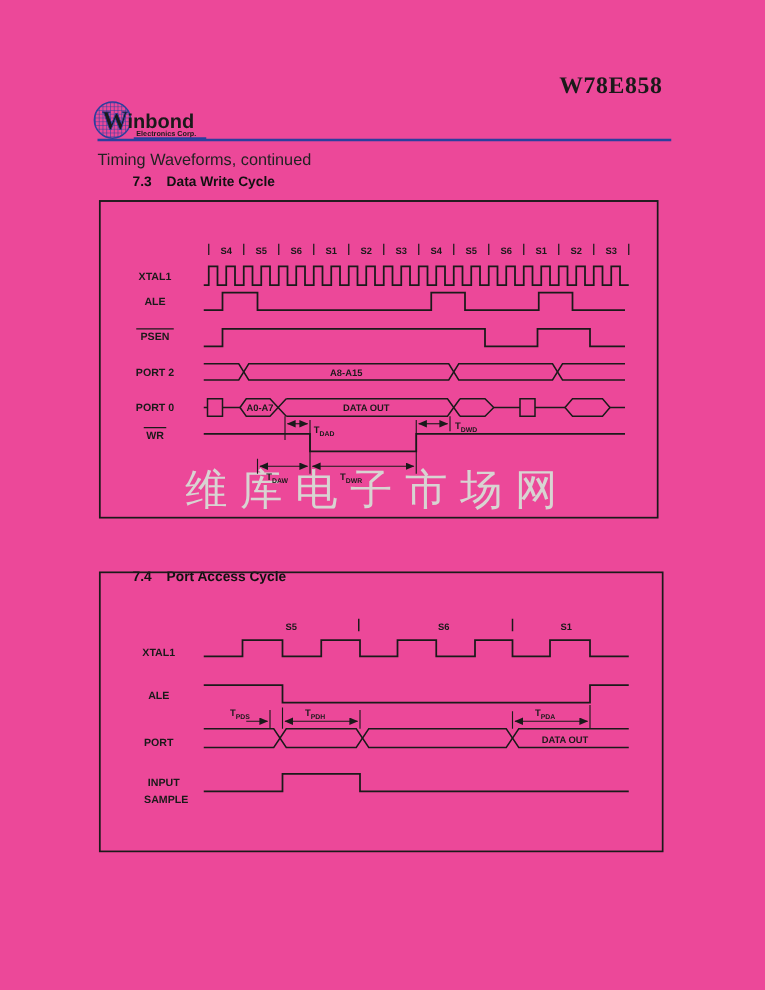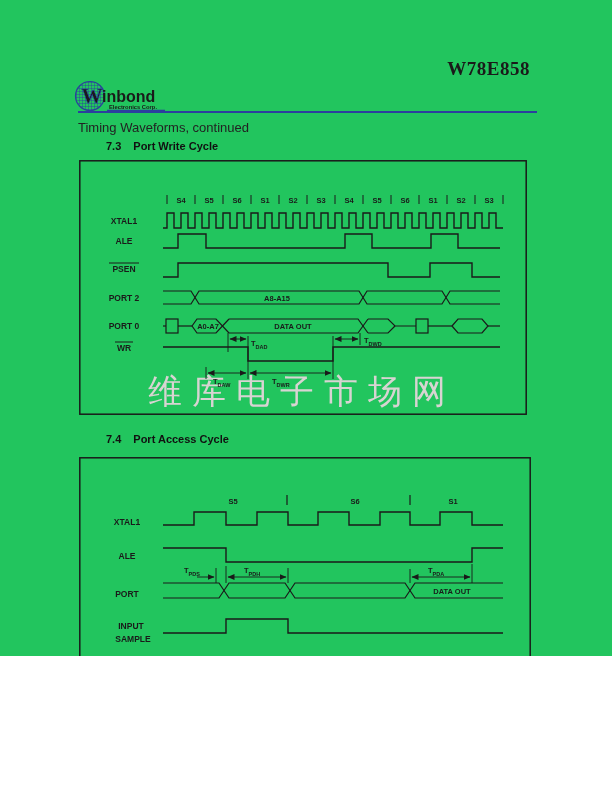--- a/index.html
+++ b/index.html
@@ -1,25 +1,25 @@
 <!DOCTYPE html>
 <html><head>
 <meta charset="utf-8">
 <style>
   html,body{margin:0;padding:0;background:#ffffff;}
-  .page{position:relative;width:612px;height:656px;background:#22c55e;overflow:hidden;
+  .page{position:relative;width:612px;height:792px;background:#ec4899;overflow:hidden;
         font-family:"Liberation Sans", sans-serif;color:#1a1a1a;}
   .product-title{position:absolute;top:58px;right:82px;font-family:"Liberation Serif", serif;
         font-weight:bold;font-size:19px;letter-spacing:.5px;}
   .logo-wrap{position:absolute;left:73px;top:79px;width:110px;height:34px;}
   .page-rule{position:absolute;left:78px;top:111px;width:459px;height:2px;background:#2b3f9e;}
   .timing-note{position:absolute;left:78px;top:120px;font-size:13px;color:#222;}
   .sec-heading{position:absolute;left:78px;font-size:11px;font-weight:bold;color:#111;}
   .sec-heading .num{margin-right:12px;margin-left:28px;}
-  .h1{top:140px;} .h2{top:433px;}
+  .h1{top:140px;} .h2{top:456px;}
   .dia{position:absolute;}
   .d1{left:79px;top:160px;}
   .d2{left:79px;top:457px;}
   .page-num{position:absolute;left:0;right:0;top:729px;text-align:center;
         font-family:"Liberation Serif", serif;font-style:italic;font-size:9px;color:#333;}
   svg text{fill:#1a1a1a;}
   .sig{font-size:8.5px;font-weight:bold;}
   .st{font-size:7.5px;font-weight:bold;}
   .buslbl{font-size:7.5px;font-weight:bold;}
   .tlbl{font-size:7.5px;font-weight:bold;}
@@ -45,21 +45,21 @@
       <text x="29" y="23" font-family="Liberation Sans, sans-serif" font-size="16" font-weight="bold" fill="#2b3f9e">inbond</text>
       <text x="36" y="29.5" font-family="Liberation Sans, sans-serif" font-size="5.8" font-weight="bold" fill="#2b3f9e">Electronics Corp.</text>
       <line x1="34" y1="31.5" x2="92" y2="31.5" stroke="#2b3f9e" stroke-width="1.4"></line>
     </svg>
   </div>
 
   <div class="page-rule"></div>
   <div class="timing-note">Timing Waveforms, continued</div>
 
   <div class="sec-heading h1">
-    <span class="num">7.3</span><span>Port Write Cycle</span>
+    <span class="num">7.3</span><span>Data Write Cycle</span>
   </div>
 
   <div class="dia d1">
     <svg width="448" height="255" viewBox="79 160 448 255">
       <defs>
         <marker id="ah" markerWidth="8" markerHeight="7" refX="6.5" refY="3" orient="auto-start-reverse" markerUnits="userSpaceOnUse">
           <path d="M0 0L7 3L0 6Z" fill="#1a1a1a"></path>
         </marker>
       </defs>
 

